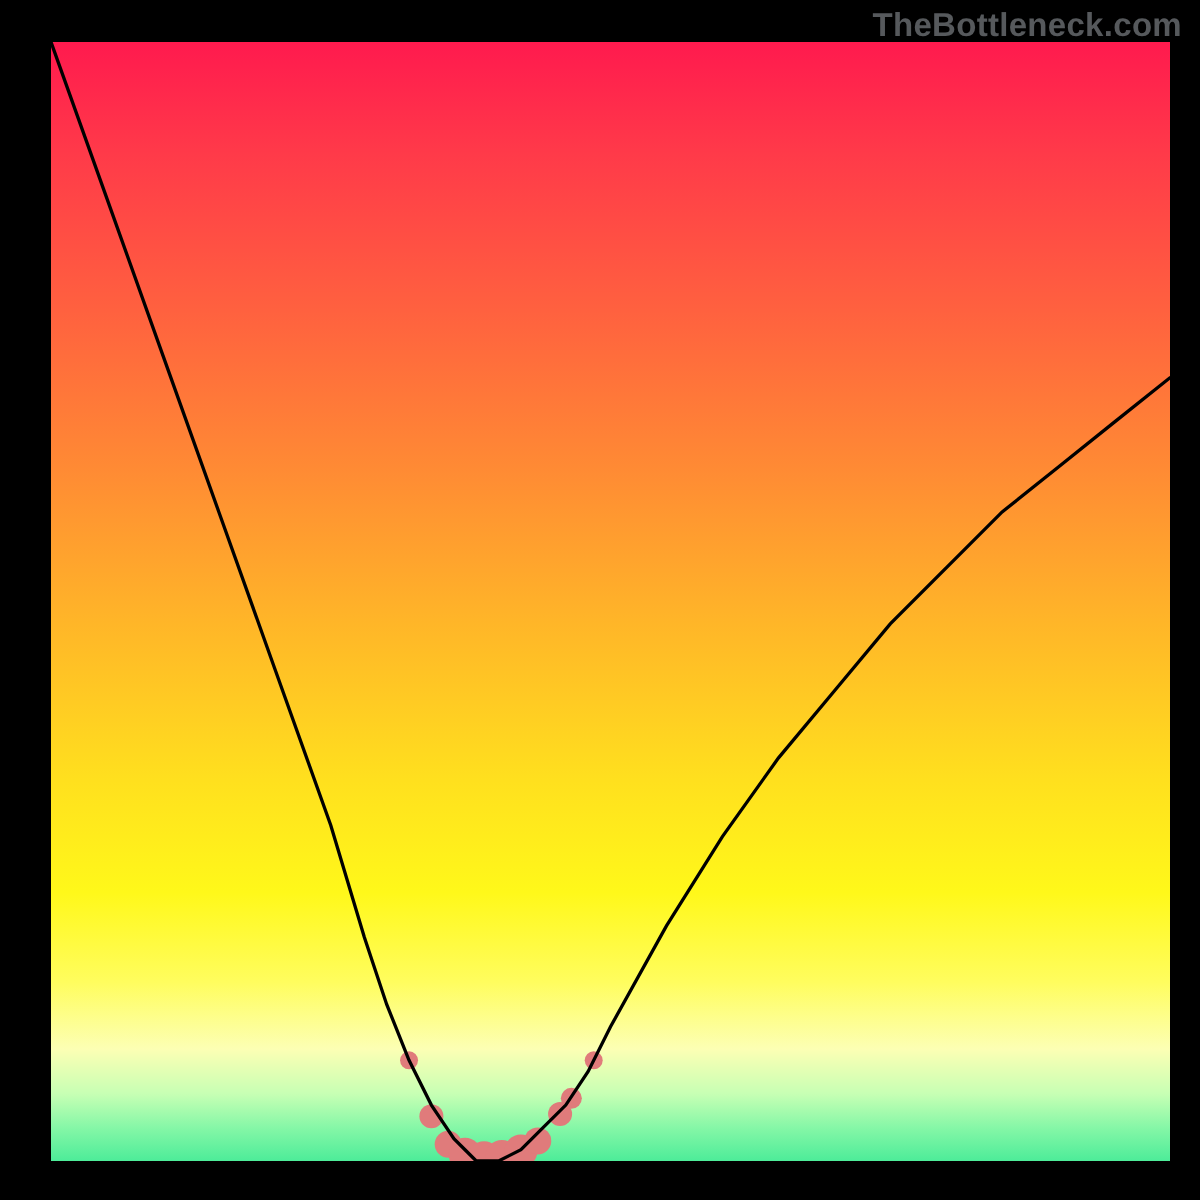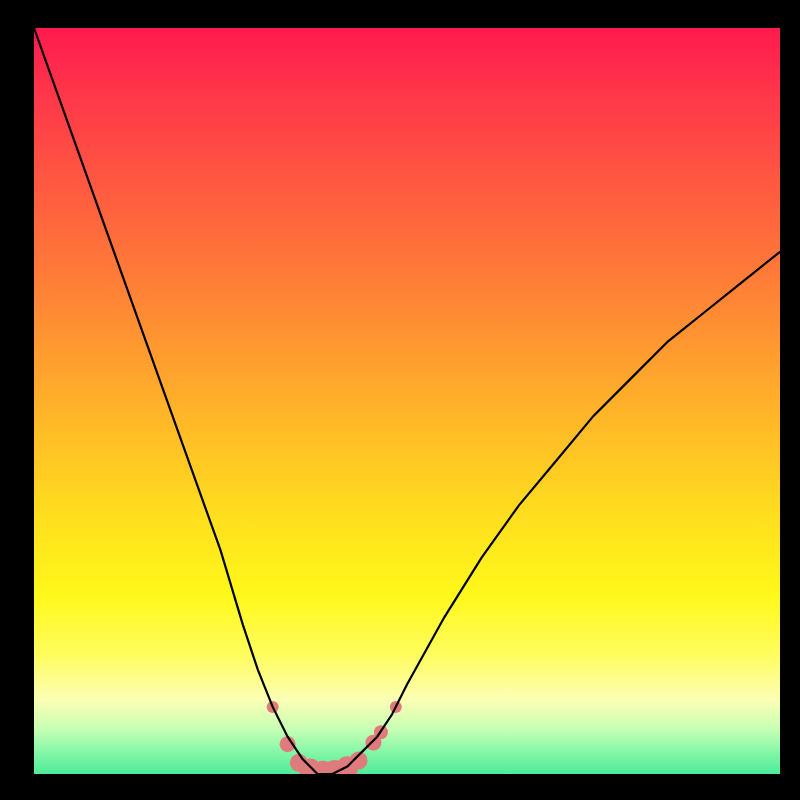--- a/index.html
+++ b/index.html
@@ -52,20 +52,21 @@
     left: 0;
     top: 0;
     width: 746px;
     height: 746px;
   }
 </style>
 </head>
 <body>
 
 <div class="frame">
+  <div class="watermark">TheBottleneck.com</div>
   <div class="plot-area">
     <svg class="overlay" viewBox="0 0 746 746" preserveAspectRatio="none">
       <g id="markers-group">
           <circle cx="238.7" cy="678.9" r="6" fill="#e07b7b"></circle>
           <circle cx="253.6" cy="716.2" r="8" fill="#e07b7b"></circle>
           <circle cx="264.8" cy="734.8" r="9" fill="#e07b7b"></circle>
           <circle cx="276.0" cy="741.5" r="11" fill="#e07b7b"></circle>
           <circle cx="288.7" cy="743.8" r="11" fill="#e07b7b"></circle>
           <circle cx="300.6" cy="743.0" r="11" fill="#e07b7b"></circle>
           <circle cx="313.3" cy="739.3" r="11" fill="#e07b7b"></circle>

